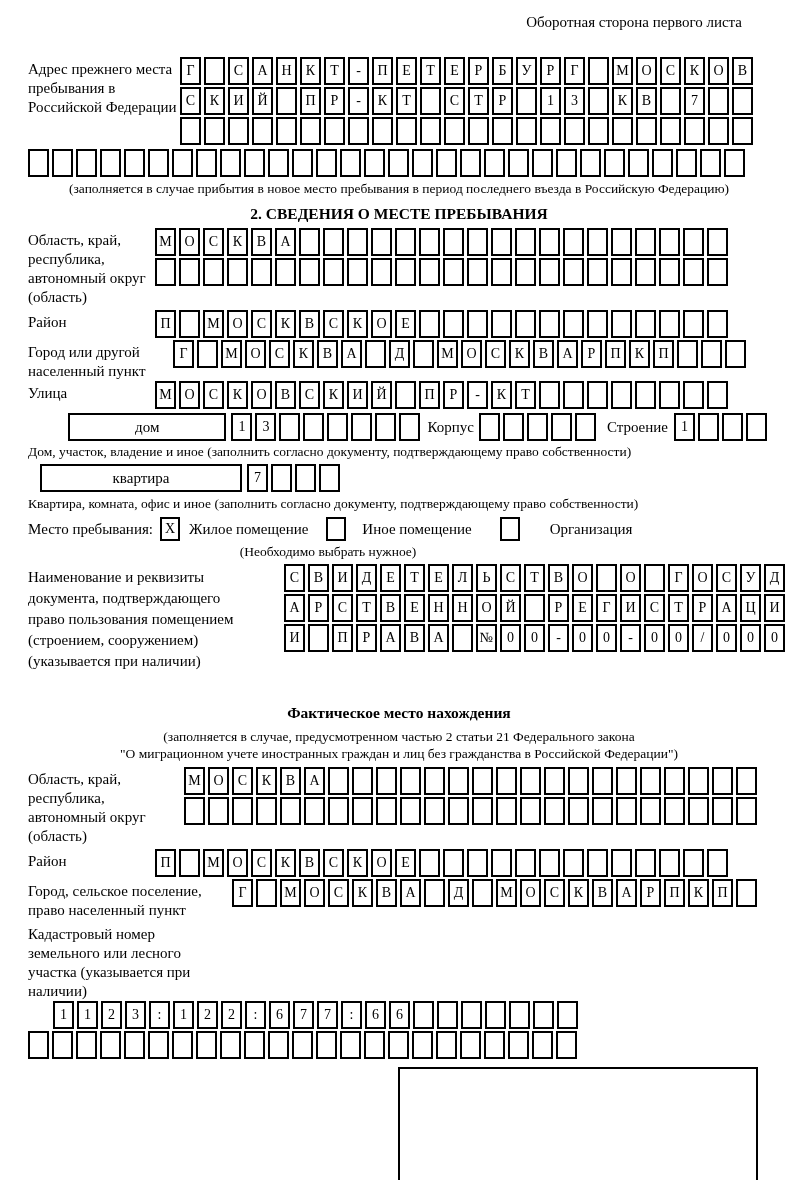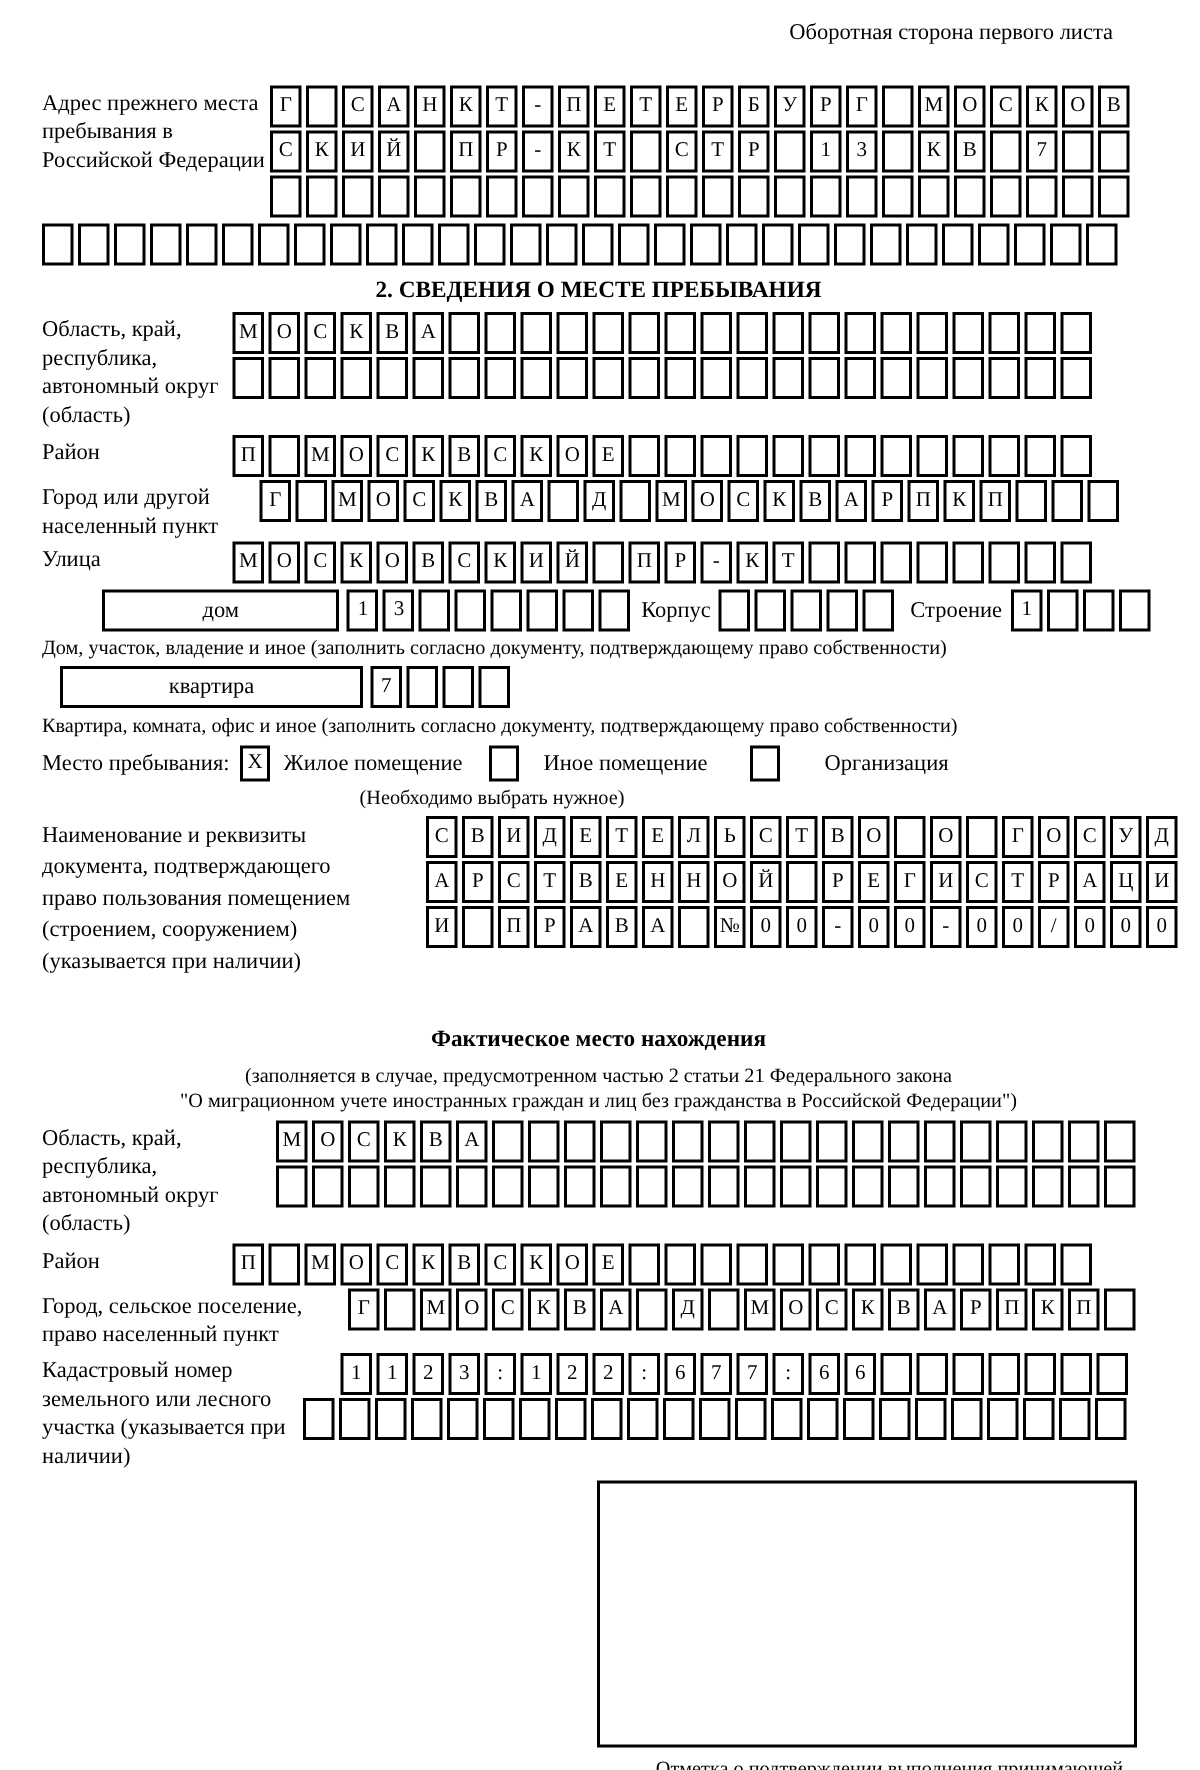--- a/index.html
+++ b/index.html
@@ -139,20 +139,21 @@
       <span class="cell"></span>
       <span class="cell"></span>
       <span class="cell"></span>
       <span class="cell"></span>
       <span class="cell"></span>
       <span class="cell"></span>
       <span class="cell"></span>
       <span class="cell"></span>
       <span class="cell"></span>
     </div>
+  <div class="caption center" style="margin-top:3px;">(заполняется в случае прибытия в новое место пребывания в период последнего въезда в Российскую Федерацию)</div>
 
   <div class="sec-title" style="margin-top:8px;">2. СВЕДЕНИЯ О МЕСТЕ ПРЕБЫВАНИЯ</div>
 
   <div class="field" style="margin-top:5px;">
     <div class="flabel" style="width:127px;">Область, край, республика, автономный округ (область)</div>
     <div class="rows">
       <div class="boxrow">
           <span class="cell">М</span>
           <span class="cell">О</span>
           <span class="cell">С</span>
@@ -537,21 +538,21 @@
         <span class="cell">В</span>
         <span class="cell">А</span>
         <span class="cell">Р</span>
         <span class="cell">П</span>
         <span class="cell">К</span>
         <span class="cell">П</span>
         <span class="cell"></span>
       </div>
   </div>
 
-  <div class="field" style="margin-top:2px;">
+  <div class="field" style="margin-top:2px;flex-direction:column;">
     <div class="flabel" style="width:174px;">Кадастровый номер земельного или лесного участка (указывается при наличии)</div>
     <div class="rows">
       <div class="boxrow" style="margin-left:25px;">
           <span class="cell">1</span>
           <span class="cell">1</span>
           <span class="cell">2</span>
           <span class="cell">3</span>
           <span class="cell">:</span>
           <span class="cell">1</span>
           <span class="cell">2</span>

